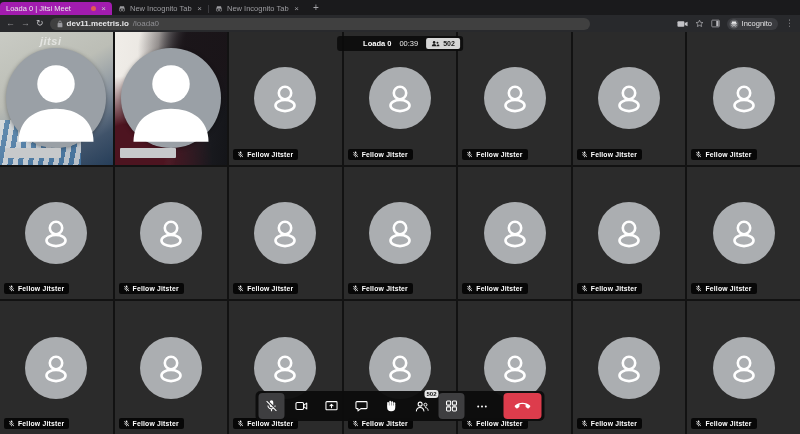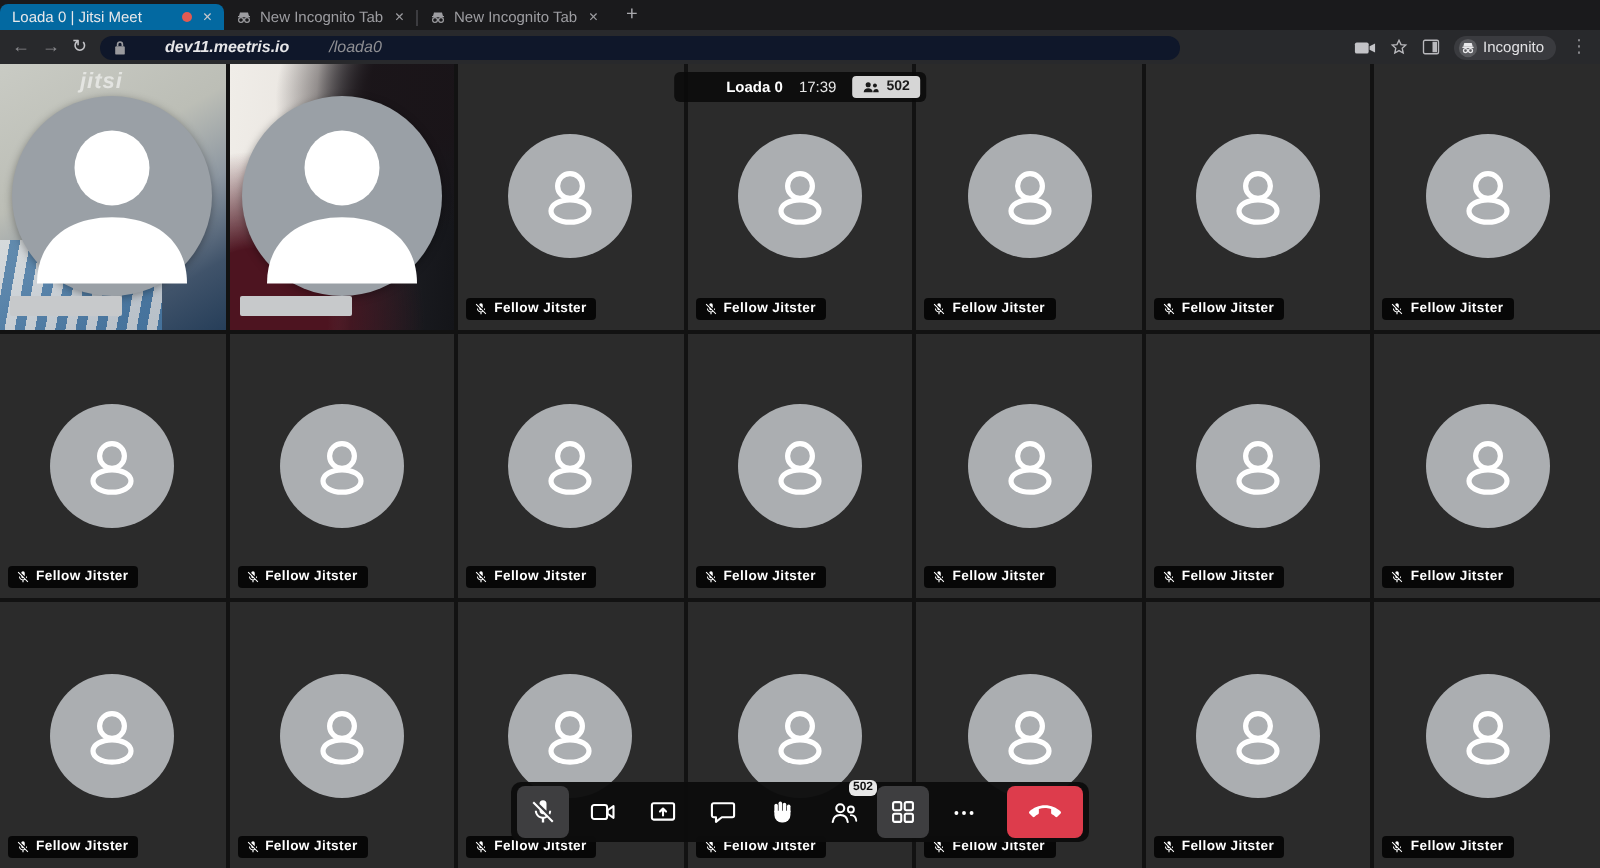--- a/index.html
+++ b/index.html
@@ -2,34 +2,34 @@
 <html><head>
 <meta charset="utf-8">
 <style>
   html,body{margin:0;padding:0;background:#000;}
   *{box-sizing:border-box;font-family:"Liberation Sans",sans-serif;}
   #window{width:800px;height:434px;position:relative;overflow:hidden;background:#141414;}
 
   
   #tabstrip{height:15px;background:#1a1a1c;display:flex;align-items:flex-end;}
   .tab{height:13px;display:flex;align-items:center;padding:0 6px;font-size:7.5px;color:#9d9da1;position:relative;min-width:0;}
-  .tab.active{background:#0369a1;border-radius:4px 4px 0 0;color:#e8e8ea;width:112px;}
+  .tab.active{background:#a21caf;border-radius:4px 4px 0 0;color:#e8e8ea;width:112px;}
   .tab.inactive{width:96px;}
   .tab .title{white-space:nowrap;overflow:hidden;text-overflow:ellipsis;flex:1;}
   .media-dot{width:5px;height:5px;border-radius:50%;background:#e25a52;margin:0 3px 0 4px;flex:none;}
   .tab-close{color:#9d9da1;font-size:8px;line-height:8px;flex:none;margin-left:2px;}
   .tab.active .tab-close{color:#c8c8cc;}
   .spy{width:8px;height:8px;flex:none;margin-right:4px;}
   .tab-sep{width:1px;height:8px;background:#3c3c40;margin-bottom:2px;flex:none;}
   .newtab{color:#a8a8ac;font-size:10px;line-height:10px;padding:0 8px 2px 8px;}
 
   #navbar{height:17px;background:#28292c;display:flex;align-items:center;padding:0 6px;gap:6px;}
   .nav-ico{color:#8c8c90;font-size:9px;line-height:9px;flex:none;}
   .nav-ico.reload{color:#c3c3c7;}
-  #omnibox{flex:1;height:12px;background:#0f172a;border-radius:6px;display:flex;align-items:center;padding:0 7px;gap:20px;max-width:540px;font-style:italic;}
+  #omnibox{flex:1;height:12px;background:#404040;border-radius:6px;display:flex;align-items:center;padding:0 7px;gap:4px;max-width:540px;}
   #omnibox .host{font-size:8px;color:#e6e6e8;font-weight:bold;}
   #omnibox .path{font-size:8px;color:#8f8f93;}
   #nav-right{display:flex;align-items:center;gap:7px;margin-left:auto;}
   .chip-incognito{display:flex;align-items:center;gap:3px;background:#3a3b3f;border-radius:7px;padding:1px 6px 1px 2px;}
   .chip-incognito span{font-size:7.5px;color:#e2e2e4;}
 
   
   #stage{position:relative;width:800px;height:402px;background:#121212;}
   #grid{position:absolute;inset:0;display:grid;grid-template-columns:repeat(7,1fr);grid-template-rows:repeat(3,1fr);gap:2px;}
   .tile{position:relative;background:#2b2b2b;overflow:hidden;}
@@ -496,21 +496,21 @@
                 <path fill="#fff" d="M19 11h-1.7c0 .74-.16 1.43-.43 2.05l1.23 1.23c.56-.98.9-2.09.9-3.28zm-4-.17V5a3 3 0 0 0-6 0v.18zM4.27 3 3 4.27l6.01 6.01V11a3 3 0 0 0 3.64 2.92l1.66 1.66A5.3 5.3 0 0 1 6.7 11H5c0 3.41 2.72 6.23 6 6.72V21h2v-3.28c.91-.13 1.77-.45 2.54-.9L19.73 21 21 19.73z"></path>
               </svg>
             </span>
             <span>Fellow Jitster</span>
           </div>
         </div>
       </div>
 
     <div id="subject-bar">
       <span class="subj">Loada 0</span>
-      <span class="time">17:39</span>
+      <span class="time">00:39</span>
       <div class="count-badge">
         <svg width="9" height="7" viewBox="0 0 24 16">
             <circle cx="8" cy="5" r="3.4" fill="#1a1a1a"></circle>
             <path d="M2 15c0-3.5 2.7-5.4 6-5.4s6 1.9 6 5.4z" fill="#1a1a1a"></path>
             <circle cx="17" cy="6" r="2.6" fill="#1a1a1a"></circle>
             <path d="M14.5 15c.2-2.8 2-4.4 4.5-4.4 1.8 0 3 .9 3 4.4z" fill="#1a1a1a"></path>
           </svg>
         <span>502</span>
       </div>
     </div>

